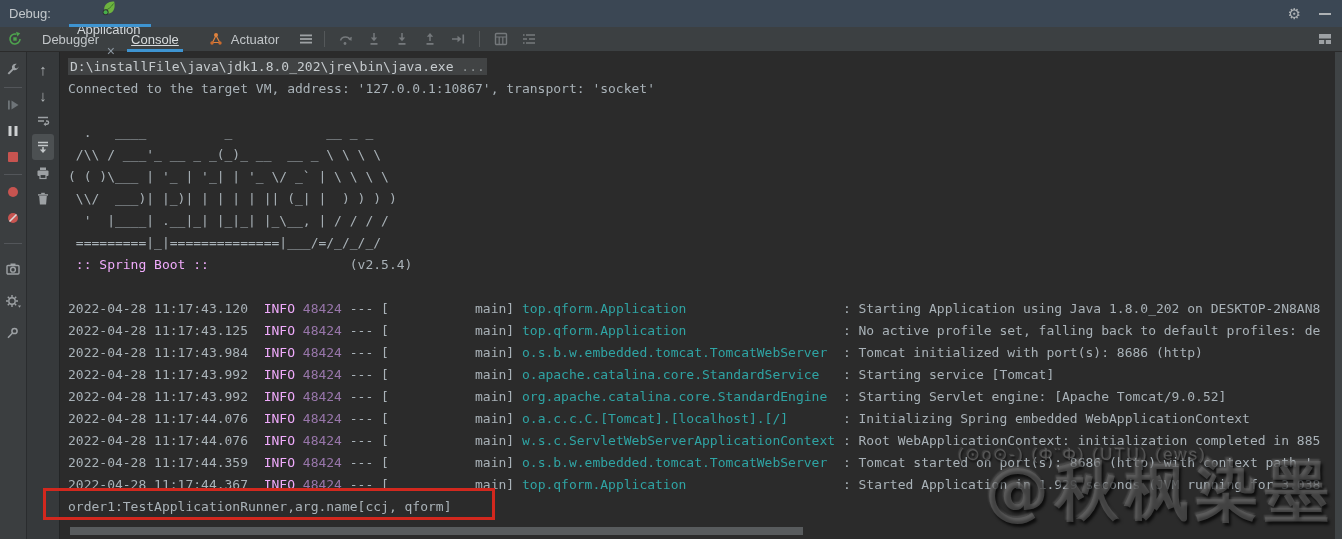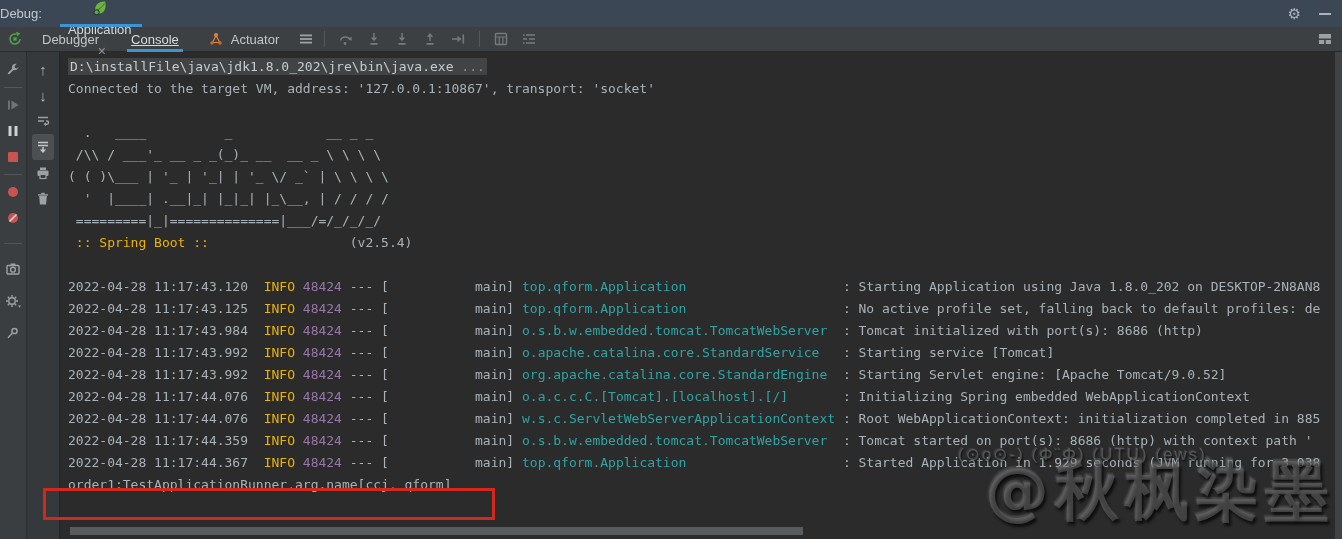--- a/index.html
+++ b/index.html
@@ -2,21 +2,21 @@
 <html><head>
 <meta charset="utf-8">
 <style>
   * { box-sizing: border-box; margin: 0; padding: 0; }
   html,body { width:1342px; height:539px; overflow:hidden; background:#2b2b2b;
               font-family:"Liberation Sans", sans-serif; }
   .app { position:relative; width:1342px; height:539px; background:#2b2b2b; overflow:hidden; }
 
   
   .header { height:27px; background:#3b4754; display:flex; align-items:center; }
-  .debug-label { color:#c3c8cc; font-size:13px; margin-right:18px; }
+  .debug-label { color:#c3c8cc; font-size:13px; margin-left:9px; margin-right:18px; }
   .run-tab { position:relative; height:27px; display:flex; align-items:center; gap:6px;
              padding:0 10px 0 8px;flex-direction:column; }
   .run-tab::after { content:""; position:absolute; left:0; right:0; bottom:0; height:3px;
                     background:#3e94d1; }
   .run-tab-title { color:#d3d7da; font-size:13px; }
   .tab-close { color:#8e99a3; font-size:14px; margin-left:4px; cursor:pointer; }
   .header-spacer { flex:1; }
   .gear-glyph { color:#aeb2b5; font-size:15px; margin-right:18px; cursor:pointer; }
   .min-bar { width:12px; height:2px; background:#aeb2b5; margin-right:11px; cursor:pointer; }
 
@@ -43,21 +43,21 @@
   .arrow-glyph { color:#afb3b6; font-size:15px; line-height:1; }
 
   
   .console { flex:1; position:relative; overflow:hidden; padding:4px 0 0 8px;
              font-family:"DejaVu Sans Mono","Liberation Mono",monospace; font-size:13px;
              color:#a9b2b8; }
   .line { height:22px; line-height:22px; white-space:pre; overflow:hidden; }
   .cmd-chip { background:#414344; color:#c6cbce; padding:1px 2px; }
   .cmd-chip .dots { color:#8c9193; }
   .c-fg { color:#a9b2b8; }
-  .c-green { color:#eab308; }
+  .c-green { color:#f0abfc; }
   .c-pid { color:#9876aa; }
   .c-logger { color:#2fa4a4; }
 
   
   .annotation-box { position:absolute; left:43px; top:488px; width:452px; height:32px;
                     border:3px solid #d2281e; z-index:6; pointer-events:none; }
   .hscrollbar { position:absolute; left:70px; top:527px; width:733px; height:8px;
                 background:#585b5d; z-index:4; cursor:pointer; }
   .vscrollbar { position:absolute; right:0; top:52px; width:7px; height:487px;
                 background:#3f4345; z-index:4; cursor:pointer; }
@@ -285,20 +285,21 @@
     </div>
 
     <div class="console">
       <div class="line"><span class="cmd-chip"><span>D:\installFile\java\jdk1.8.0_202\jre\bin\java.exe</span><span class="dots"> ...</span></span></div>
       <div class="line c-fg">Connected to the target VM, address: '127.0.0.1:10867', transport: 'socket'</div>
       <div class="line"></div>
       <div id="banner-art">
           <div class="line"><span class="c-fg">  .   ____          _            __ _ _</span></div>
           <div class="line"><span class="c-fg"> /\\ / ___'_ __ _ _(_)_ __  __ _ \ \ \ \</span></div>
           <div class="line"><span class="c-fg">( ( )\___ | '_ | '_| | '_ \/ _` | \ \ \ \</span></div>
+          <div class="line"><span class="c-fg"> \\/  ___)| |_)| | | | | || (_| |  ) ) ) )</span></div>
           <div class="line"><span class="c-fg">  '  |____| .__|_| |_|_| |_\__, | / / / /</span></div>
           <div class="line"><span class="c-fg"> =========|_|==============|___/=/_/_/_/</span></div>
         </div>
       <div class="line" id="banner-footer"><span class="c-fg"> </span><span class="c-green">:: Spring Boot ::</span><span class="c-fg">                  </span><span class="c-fg">(v2.5.4)</span></div>
       <div class="line"></div>
       <div id="log-lines">
           <div class="line"><span class="c-fg">2022-04-28 11:17:43.120</span><span class="c-fg">  </span><span class="c-green">INFO</span><span class="c-fg"> </span><span class="c-pid">48424</span><span class="c-fg"> --- [</span><span class="c-fg">           main] </span><span class="c-logger">top.qform.Application                   </span><span class="c-fg"> : </span><span class="c-fg">Starting Application using Java 1.8.0_202 on DESKTOP-2N8AN8</span></div>
           <div class="line"><span class="c-fg">2022-04-28 11:17:43.125</span><span class="c-fg">  </span><span class="c-green">INFO</span><span class="c-fg"> </span><span class="c-pid">48424</span><span class="c-fg"> --- [</span><span class="c-fg">           main] </span><span class="c-logger">top.qform.Application                   </span><span class="c-fg"> : </span><span class="c-fg">No active profile set, falling back to default profiles: de</span></div>
           <div class="line"><span class="c-fg">2022-04-28 11:17:43.984</span><span class="c-fg">  </span><span class="c-green">INFO</span><span class="c-fg"> </span><span class="c-pid">48424</span><span class="c-fg"> --- [</span><span class="c-fg">           main] </span><span class="c-logger">o.s.b.w.embedded.tomcat.TomcatWebServer </span><span class="c-fg"> : </span><span class="c-fg">Tomcat initialized with port(s): 8686 (http)</span></div>
           <div class="line"><span class="c-fg">2022-04-28 11:17:43.992</span><span class="c-fg">  </span><span class="c-green">INFO</span><span class="c-fg"> </span><span class="c-pid">48424</span><span class="c-fg"> --- [</span><span class="c-fg">           main] </span><span class="c-logger">o.apache.catalina.core.StandardService  </span><span class="c-fg"> : </span><span class="c-fg">Starting service [Tomcat]</span></div>

